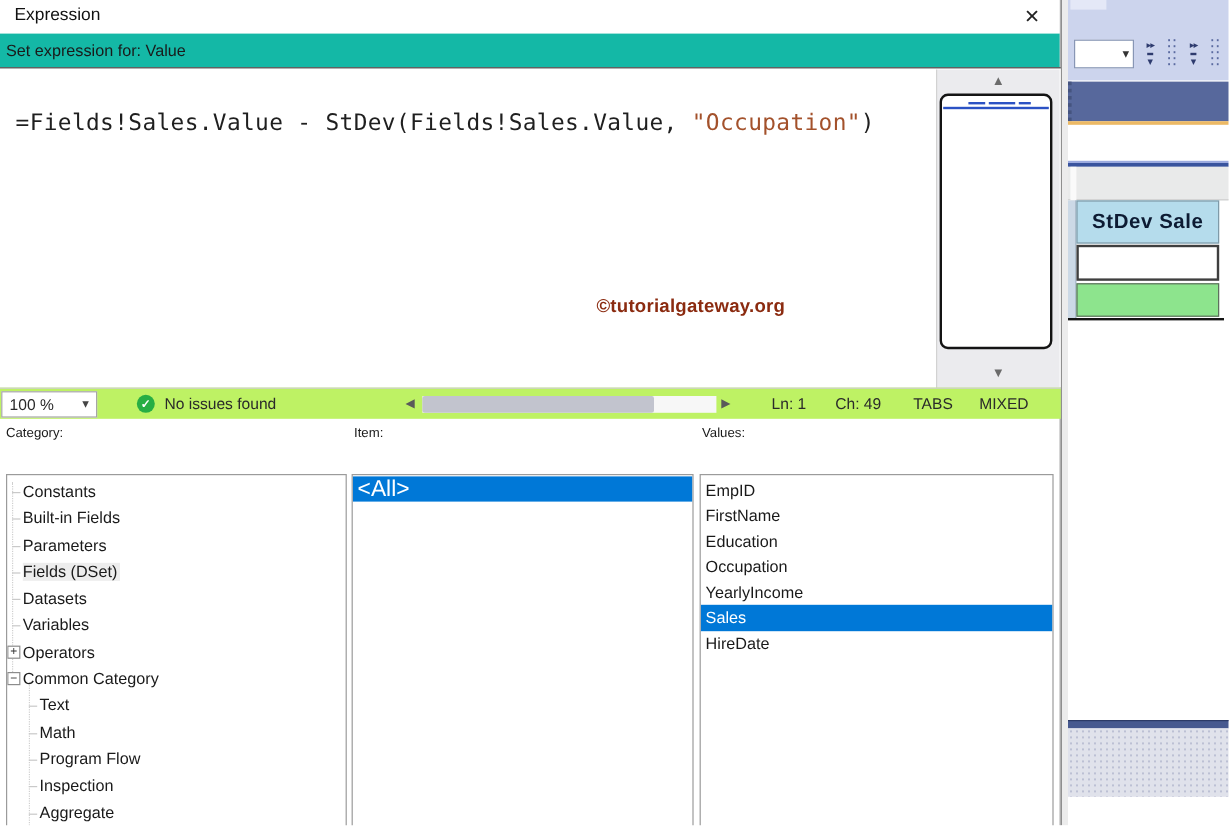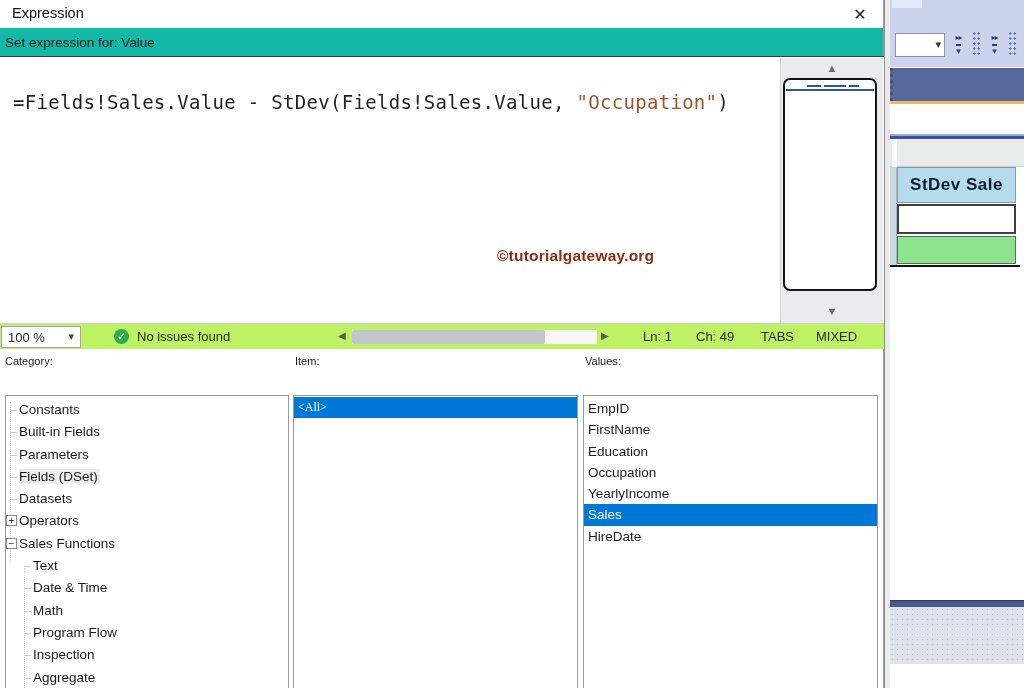--- a/index.html
+++ b/index.html
@@ -90,21 +90,21 @@
   .cat-row.lvl2 { padding-left:27px; }
   .cat-row .dash { position:absolute; left:4px; top:11px; width:7px; border-top:1px solid #c9c9c9; }
   .cat-row.lvl2 .dash { left:18px; }
   .expander { position:absolute; left:0px; top:5px; width:11px; height:11px; border:1px solid #8c8c8c; background:#fff;
     font-size:10px; line-height:9px; text-align:center; color:#333; cursor:pointer; }
   .cat-row .hl { background:#ededed; padding:0 2px 0 0; }
   .trunk { position:absolute; width:0; border-left:1px dotted #cfcfcf; }
   .trunk-a { left:4px; top:6px; height:160px; }
   .trunk-b { left:18px; top:172px; height:140px; }
   .sel-row { background:#0078d7; color:#fff; }
-  .item-row { height:21px; line-height:21px; font-size:12px; padding-left:4px;font-family:Liberation Serif, serif; }
+  .item-row { height:21px; line-height:21px; font-size:19px; padding-left:4px; }
   .val-row { height:21.3px; line-height:21.3px; font-size:13.5px; padding-left:4px; white-space:nowrap; }
 </style>
 </head>
 <body>
 
 <div class="stage">
 
   <div class="bg-window">
     <div class="bg-edge-line"></div>
     <div class="bg-edge-strip"></div>
@@ -193,24 +193,24 @@
     <span class="panel-label lbl-val">Values:</span>
 
     <div class="listbox list-cat">
       <div class="trunk trunk-a"></div>
       <div class="trunk trunk-b"></div>
       <div class="cat-row lvl1"><span class="dash"></span><span>Constants</span></div>
       <div class="cat-row lvl1"><span class="dash"></span><span>Built-in Fields</span></div>
       <div class="cat-row lvl1"><span class="dash"></span><span>Parameters</span></div>
       <div class="cat-row lvl1"><span class="dash"></span><span class="hl">Fields (DSet)</span></div>
       <div class="cat-row lvl1"><span class="dash"></span><span>Datasets</span></div>
+      <div class="cat-row lvl1"><span class="dash"></span><span>Variables</span></div>
       <div class="cat-row lvl0"><span class="expander">+</span><span>Operators</span></div>
-      <div class="cat-row lvl0"><span class="expander">−</span><span>Sales Functions</span></div>
+      <div class="cat-row lvl0"><span class="expander">−</span><span>Common Category</span></div>
       <div class="cat-row lvl2"><span class="dash"></span><span>Text</span></div>
-      <div class="cat-row lvl2"><span class="dash"></span><span>Date &amp; Time</span></div>
       <div class="cat-row lvl2"><span class="dash"></span><span>Math</span></div>
       <div class="cat-row lvl2"><span class="dash"></span><span>Program Flow</span></div>
       <div class="cat-row lvl2"><span class="dash"></span><span>Inspection</span></div>
       <div class="cat-row lvl2"><span class="dash"></span><span>Aggregate</span></div>
     </div>
 
     <div class="listbox list-item">
       <div class="item-row sel-row">&lt;All&gt;</div>
     </div>
 

